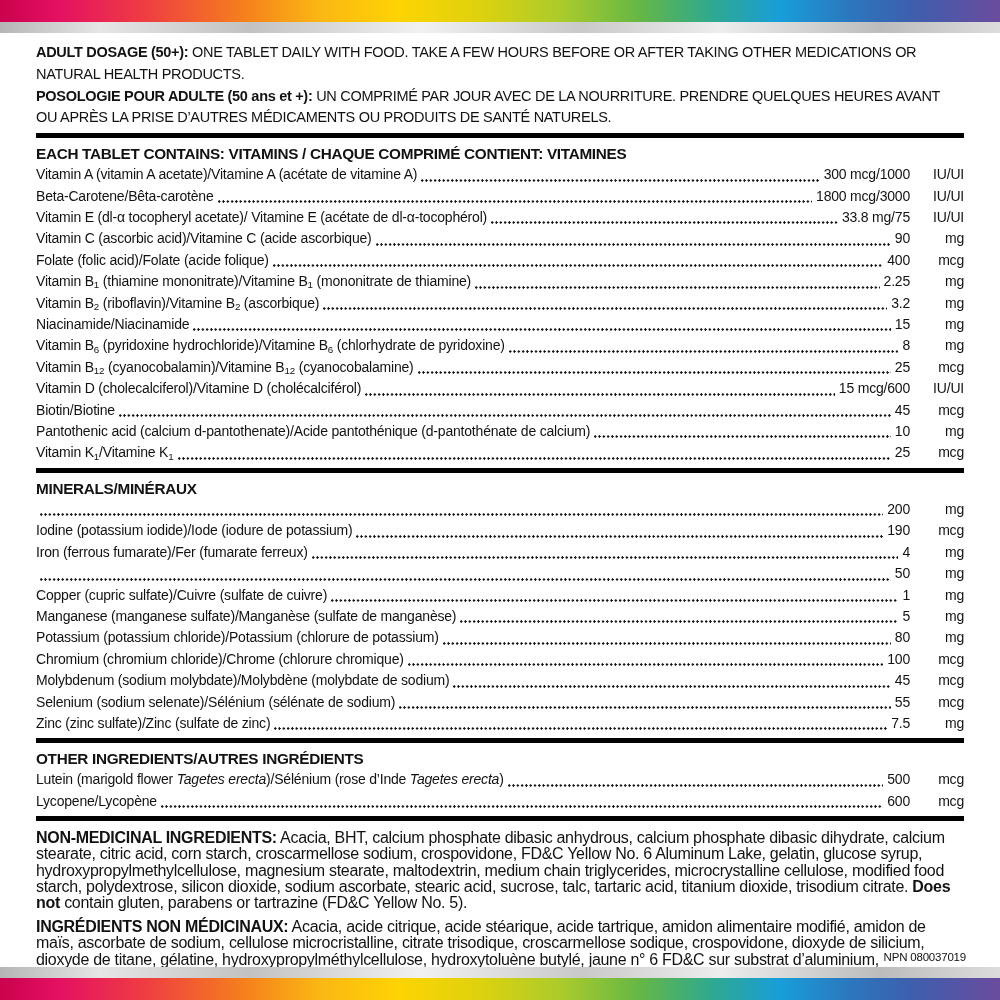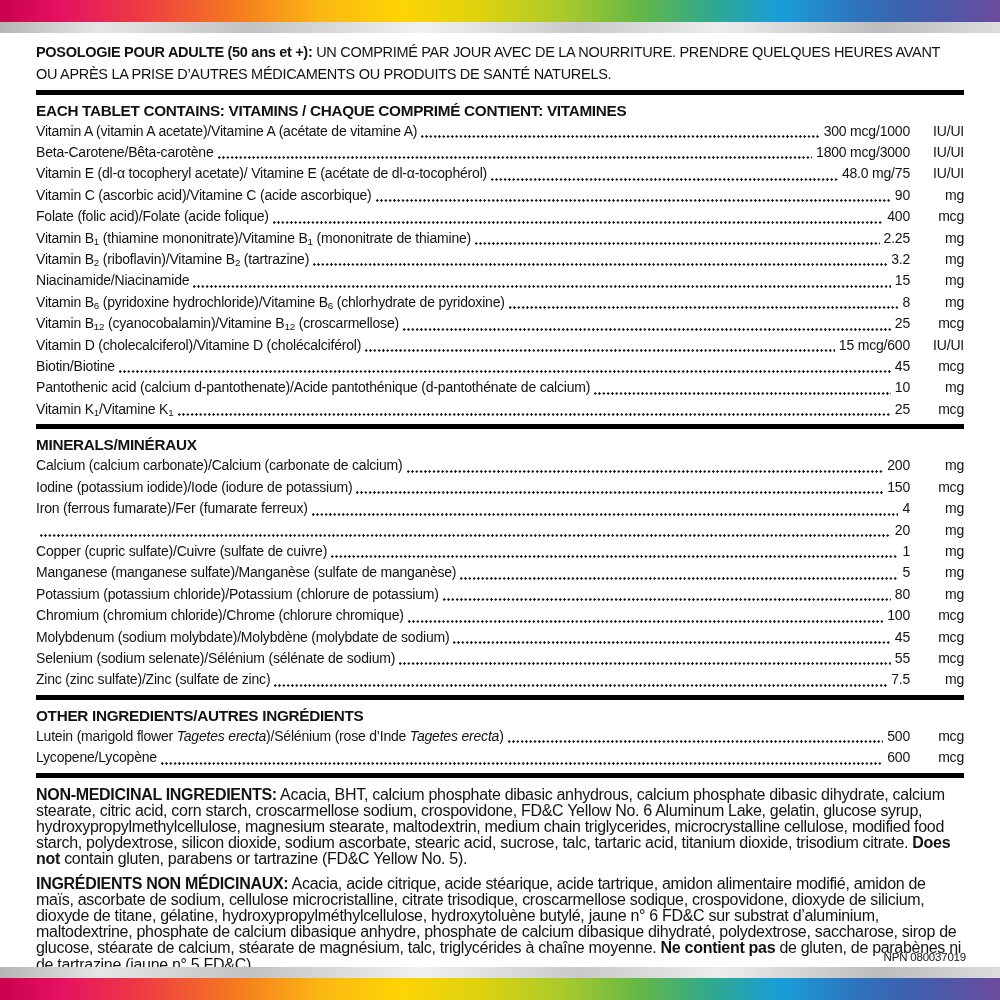--- a/index.html
+++ b/index.html
@@ -41,20 +41,21 @@
   .npn{position:absolute;right:34px;bottom:37px;font-size:11.5px;letter-spacing:-0.2px;}
 </style>
 </head>
 <body>
 
 <div class="label">
   <div class="bar rainbow"></div>
   <div class="bar silver"></div>
 
   <div class="content">
+    <p class="dosage"><span class="bd">ADULT DOSAGE (50+):</span><span> ONE TABLET DAILY WITH FOOD. TAKE A FEW HOURS BEFORE OR AFTER TAKING OTHER MEDICATIONS OR NATURAL HEALTH PRODUCTS.</span></p>
     <p class="dosage"><span class="bd">POSOLOGIE POUR ADULTE (50 ans et +):</span><span> UN COMPRIMÉ PAR JOUR AVEC DE LA NOURRITURE. PRENDRE QUELQUES HEURES AVANT OU APRÈS LA PRISE D’AUTRES MÉDICAMENTS OU PRODUITS DE SANTÉ NATURELS.</span></p>
 
     <div class="rule"></div>
 
     <h2 class="sec-header">EACH TABLET CONTAINS: VITAMINS / CHAQUE COMPRIMÉ CONTIENT: VITAMINES</h2>
     <div class="rows">
         <div class="row">
           <span class="name">Vitamin A (vitamin A acetate)/Vitamine A (acétate de vitamine A)</span>
           <span class="leader"></span>
           <span class="amount">300 mcg/1000</span>
@@ -62,21 +63,21 @@
         </div>
         <div class="row">
           <span class="name">Beta-Carotene/Bêta-carotène</span>
           <span class="leader"></span>
           <span class="amount">1800 mcg/3000</span>
           <span class="unit">IU/UI</span>
         </div>
         <div class="row">
           <span class="name">Vitamin E (dl-α tocopheryl acetate)/ Vitamine E (acétate de dl-α-tocophérol)</span>
           <span class="leader"></span>
-          <span class="amount">48.0 mg/75</span>
+          <span class="amount">33.8 mg/75</span>
           <span class="unit">IU/UI</span>
         </div>
         <div class="row">
           <span class="name">Vitamin C (ascorbic acid)/Vitamine C (acide ascorbique)</span>
           <span class="leader"></span>
           <span class="amount">90</span>
           <span class="unit">mg</span>
         </div>
         <div class="row">
           <span class="name">Folate (folic acid)/Folate (acide folique)</span>
@@ -84,39 +85,39 @@
           <span class="amount">400</span>
           <span class="unit">mcg</span>
         </div>
         <div class="row">
           <span class="name"><span>Vitamin B</span><sub>1</sub><span> (thiamine mononitrate)/Vitamine B</span><sub>1</sub><span> (mononitrate de thiamine)</span></span>
           <span class="leader"></span>
           <span class="amount">2.25</span>
           <span class="unit">mg</span>
         </div>
         <div class="row">
-          <span class="name"><span>Vitamin B</span><sub>2</sub><span> (riboflavin)/Vitamine B</span><sub>2</sub><span> (tartrazine)</span></span>
+          <span class="name"><span>Vitamin B</span><sub>2</sub><span> (riboflavin)/Vitamine B</span><sub>2</sub><span> (ascorbique)</span></span>
           <span class="leader"></span>
           <span class="amount">3.2</span>
           <span class="unit">mg</span>
         </div>
         <div class="row">
           <span class="name">Niacinamide/Niacinamide</span>
           <span class="leader"></span>
           <span class="amount">15</span>
           <span class="unit">mg</span>
         </div>
         <div class="row">
           <span class="name"><span>Vitamin B</span><sub>6</sub><span> (pyridoxine hydrochloride)/Vitamine B</span><sub>6</sub><span> (chlorhydrate de pyridoxine)</span></span>
           <span class="leader"></span>
           <span class="amount">8</span>
           <span class="unit">mg</span>
         </div>
         <div class="row">
-          <span class="name"><span>Vitamin B</span><sub>12</sub><span> (cyanocobalamin)/Vitamine B</span><sub>12</sub><span> (croscarmellose)</span></span>
+          <span class="name"><span>Vitamin B</span><sub>12</sub><span> (cyanocobalamin)/Vitamine B</span><sub>12</sub><span> (cyanocobalamine)</span></span>
           <span class="leader"></span>
           <span class="amount">25</span>
           <span class="unit">mcg</span>
         </div>
         <div class="row">
           <span class="name">Vitamin D (cholecalciferol)/Vitamine D (cholécalciférol)</span>
           <span class="leader"></span>
           <span class="amount">15 mcg/600</span>
           <span class="unit">IU/UI</span>
         </div>
@@ -138,40 +139,39 @@
           <span class="amount">25</span>
           <span class="unit">mcg</span>
         </div>
       </div>
 
     <div class="rule"></div>
 
     <h2 class="sec-header">MINERALS/MINÉRAUX</h2>
     <div class="rows">
         <div class="row">
-          <span class="name">Calcium (calcium carbonate)/Calcium (carbonate de calcium)</span>
           <span class="leader"></span>
           <span class="amount">200</span>
           <span class="unit">mg</span>
         </div>
         <div class="row">
           <span class="name">Iodine (potassium iodide)/Iode (iodure de potassium)</span>
           <span class="leader"></span>
-          <span class="amount">150</span>
+          <span class="amount">190</span>
           <span class="unit">mcg</span>
         </div>
         <div class="row">
           <span class="name">Iron (ferrous fumarate)/Fer (fumarate ferreux)</span>
           <span class="leader"></span>
           <span class="amount">4</span>
           <span class="unit">mg</span>
         </div>
         <div class="row">
           <span class="leader"></span>
-          <span class="amount">20</span>
+          <span class="amount">50</span>
           <span class="unit">mg</span>
         </div>
         <div class="row">
           <span class="name">Copper (cupric sulfate)/Cuivre (sulfate de cuivre)</span>
           <span class="leader"></span>
           <span class="amount">1</span>
           <span class="unit">mg</span>
         </div>
         <div class="row">
           <span class="name">Manganese (manganese sulfate)/Manganèse (sulfate de manganèse)</span>

